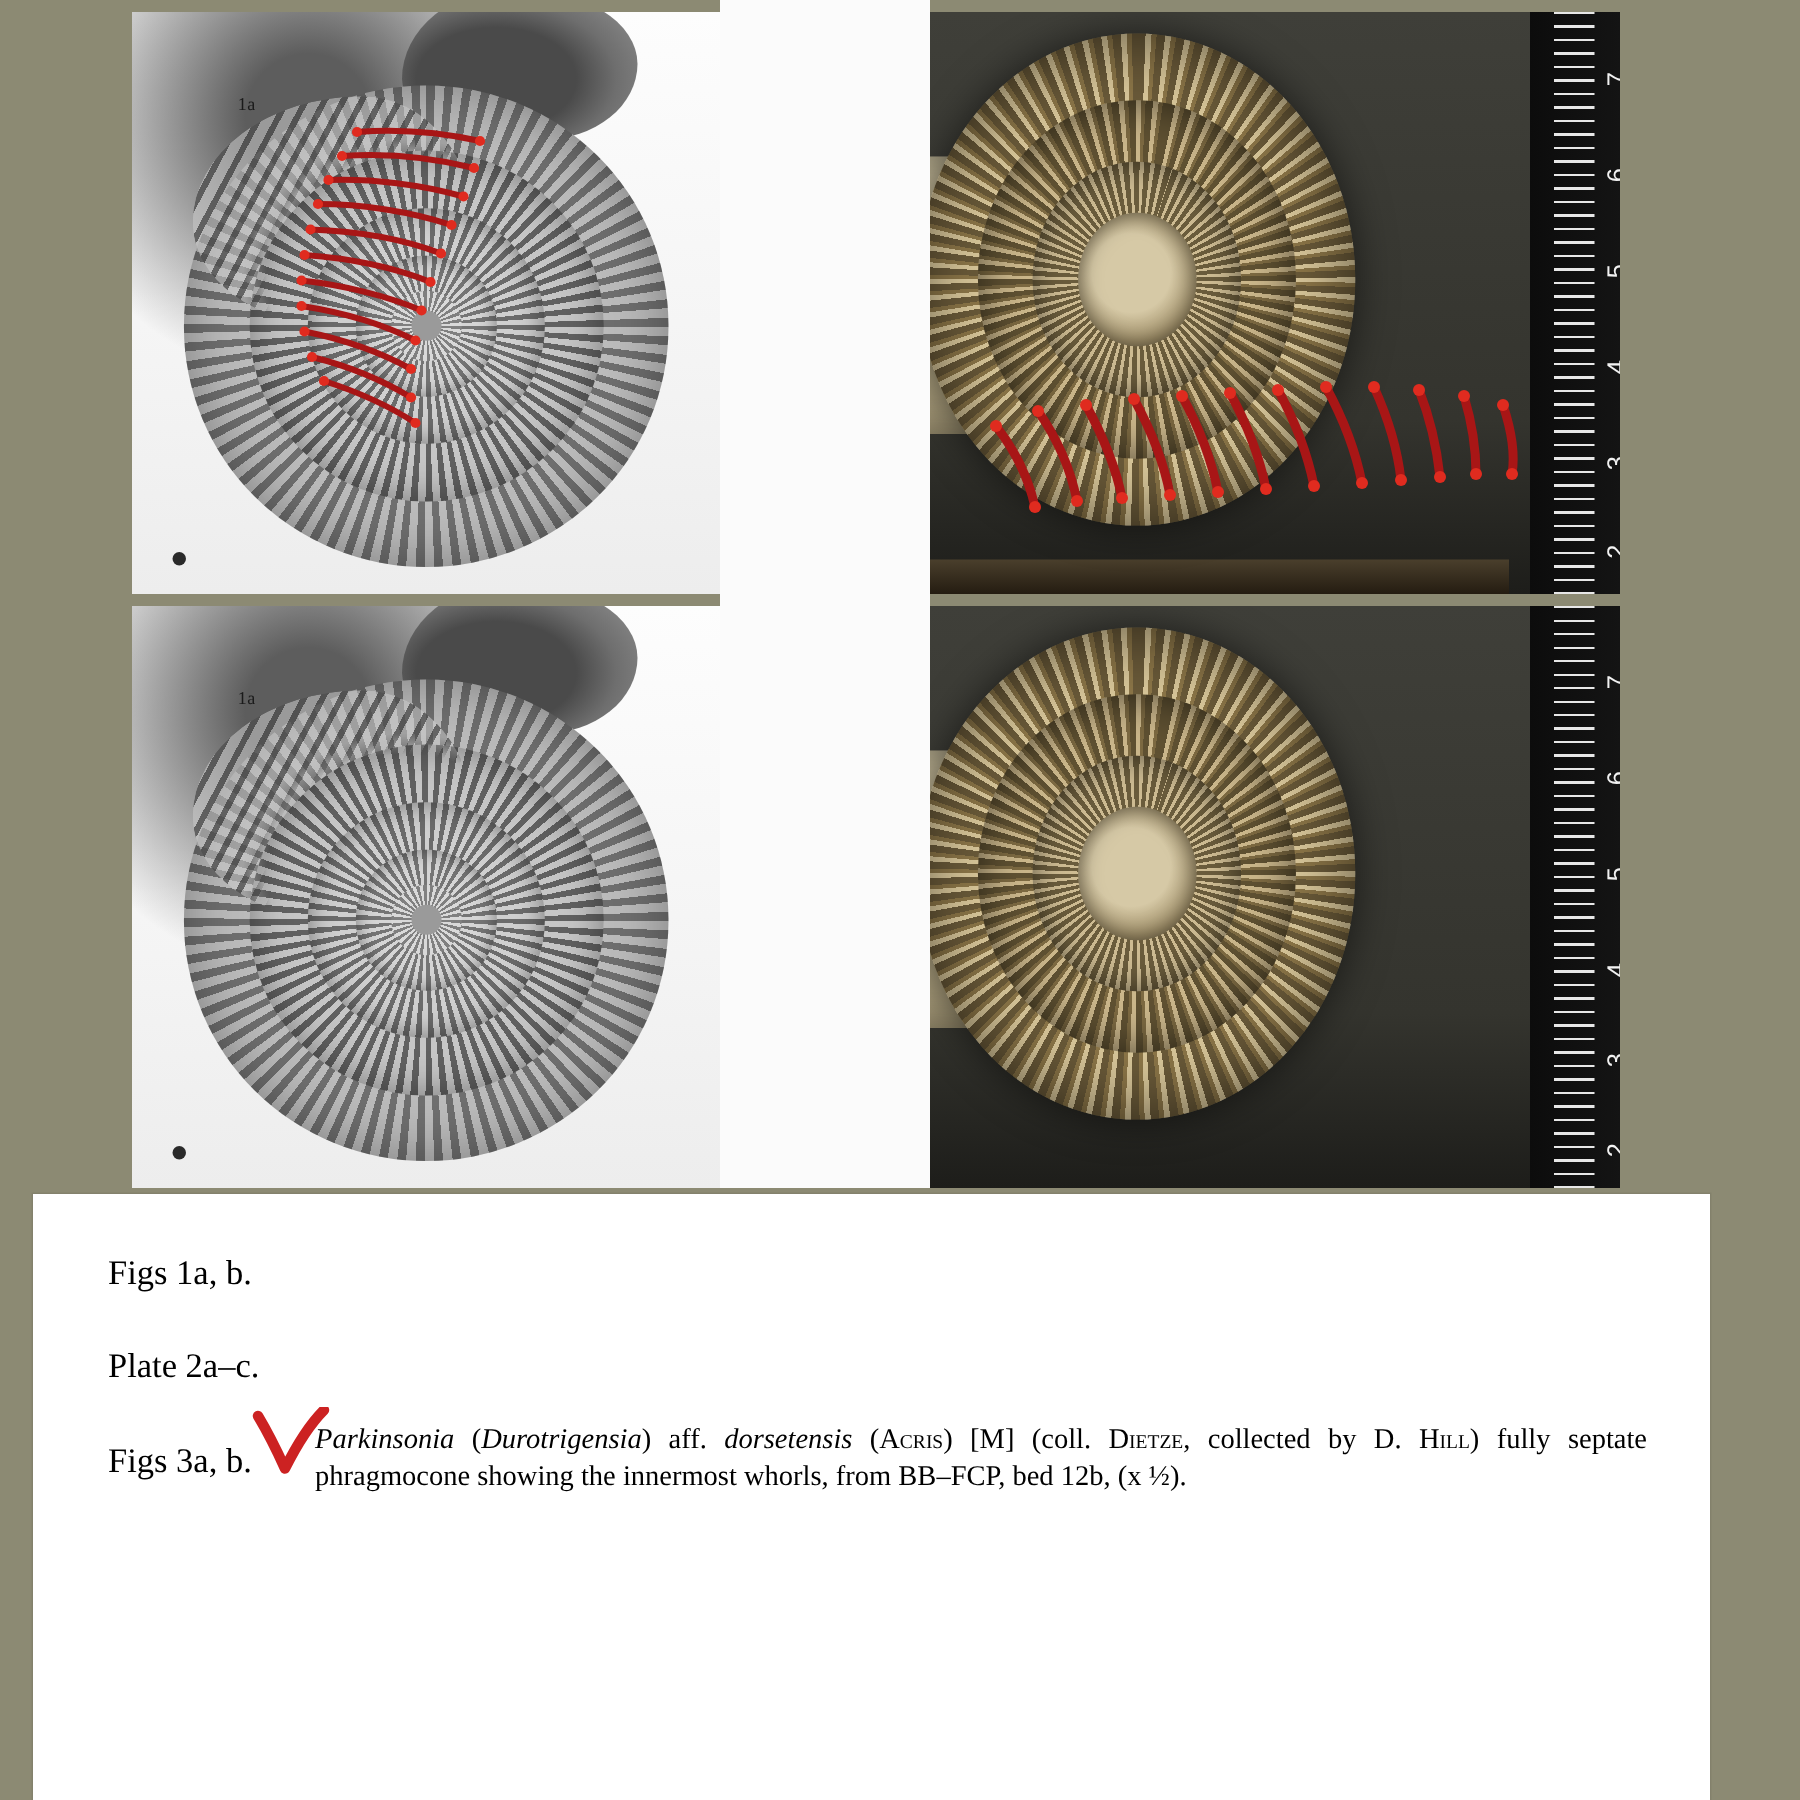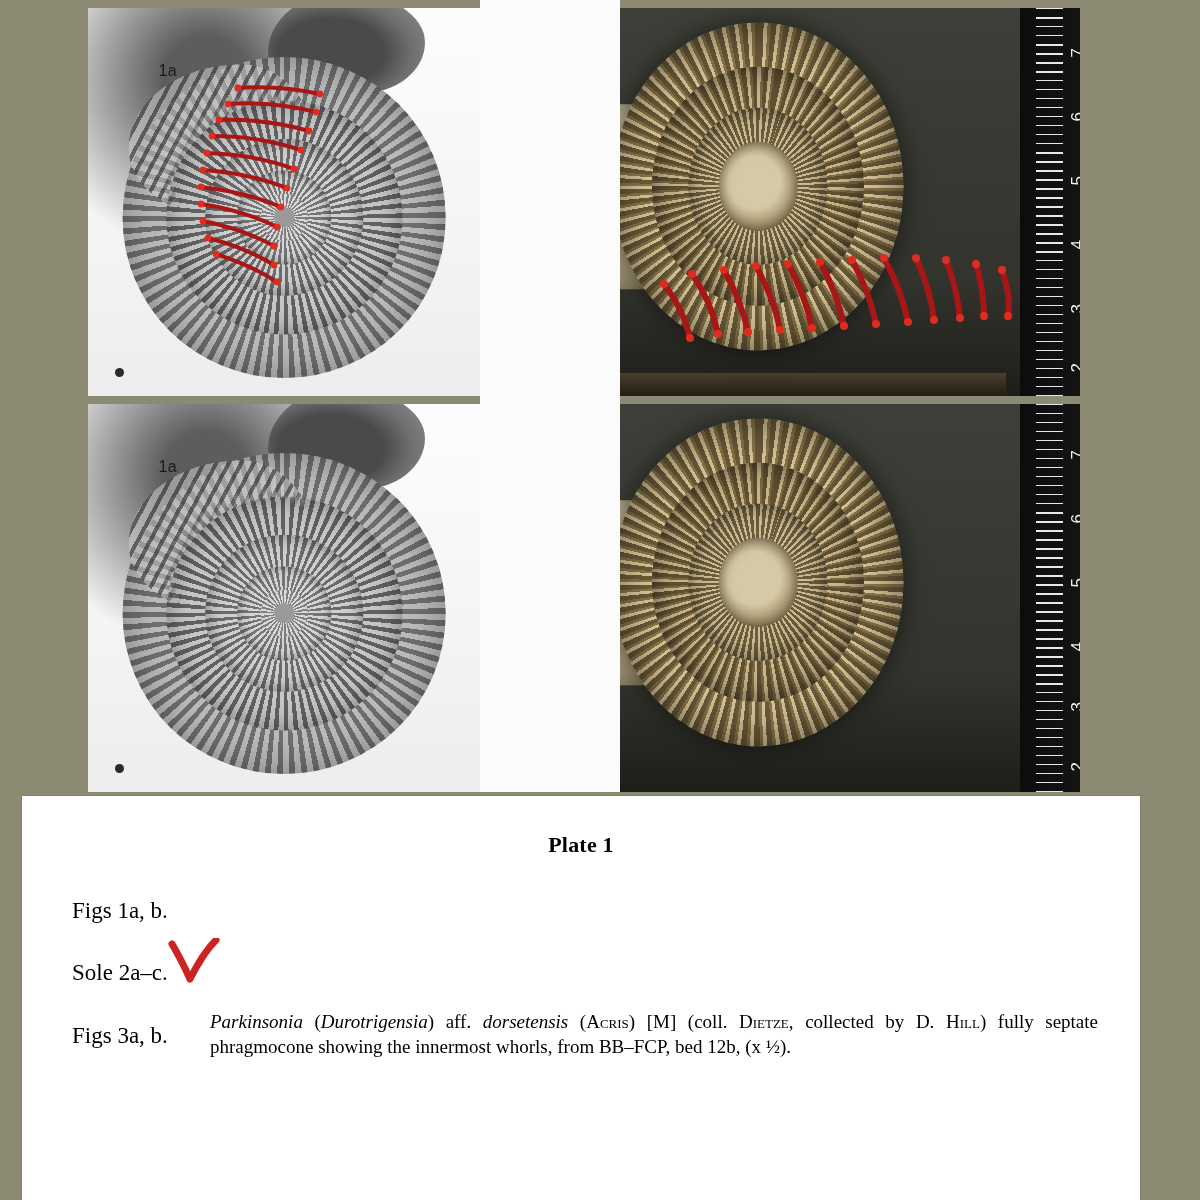--- a/index.html
+++ b/index.html
@@ -95,22 +95,22 @@
     border-radius: 60% 40% 50% 50% / 55% 60% 40% 45%;
     background:
       repeating-linear-gradient(118deg, rgba(80,80,80,.85) 0 4px, rgba(200,200,200,.6) 4px 11px);
     -webkit-mask-image: radial-gradient(ellipse at 75% 80%, rgba(0,0,0,0) 0 46%, #000 54% 100%);
             mask-image: radial-gradient(ellipse at 75% 80%, rgba(0,0,0,0) 0 46%, #000 54% 100%);
     opacity: .95;
   }
   .fig-label {
     position: absolute;
     left: 18%; top: 14%;
-    font-size: 16px;
-    font-family: Liberation Sans, sans-serif;
+    font-size: 12px;
+    font-family: Liberation Serif, serif;
     color: #1a1a1a;
     letter-spacing: .3px;
   }
   .scale-dot {
     position: absolute;
     left: 7%; bottom: 5%;
     width: 9px; height: 9px;
     border-radius: 50%;
     background: #2a2a2a;
   }
@@ -407,28 +407,27 @@
       <div class="ruler-num" style="top:100px">6</div>
       <div class="ruler-num" style="top:164px">5</div>
       <div class="ruler-num" style="top:228px">4</div>
       <div class="ruler-num" style="top:288px">3</div>
       <div class="ruler-num" style="top:348px">2</div>
     </div>
   </div>
 </div>
 
 <div class="caption-sheet">
-  <div class="plate-title">Plate 1</div>
 
   <div class="entries">
     <div class="entry">
       <div class="entry-key">Figs 1a, b.</div>
     </div>
     <div class="entry">
-      <div class="entry-key">Sole 2a–c.</div>
+      <div class="entry-key">Plate 2a–c.</div>
     </div>
     <div class="entry">
       <div class="entry-key">Figs 3a, b.</div>
       <div class="entry-text"><span class="it">Parkinsonia</span> (<span class="it">Durotrigensia</span>) aff. <span class="it">dorsetensis</span> (<span class="sc">Acris</span>) [M] (coll. <span class="sc">Dietze</span>, collected by D. <span class="sc">Hill</span>) fully septate phragmocone showing the innermost whorls, from BB–FCP, bed 12b, (x ½).</div>
     </div>
   </div>
 </div>
 
 <svg class="checkmark" viewBox="0 0 52 46">
   <path d="M4 6 C 10 16, 17 30, 22 41 C 29 27, 38 12, 48 2" fill="none" stroke="#cc2222" stroke-width="7" stroke-linecap="round" stroke-linejoin="round"></path>

